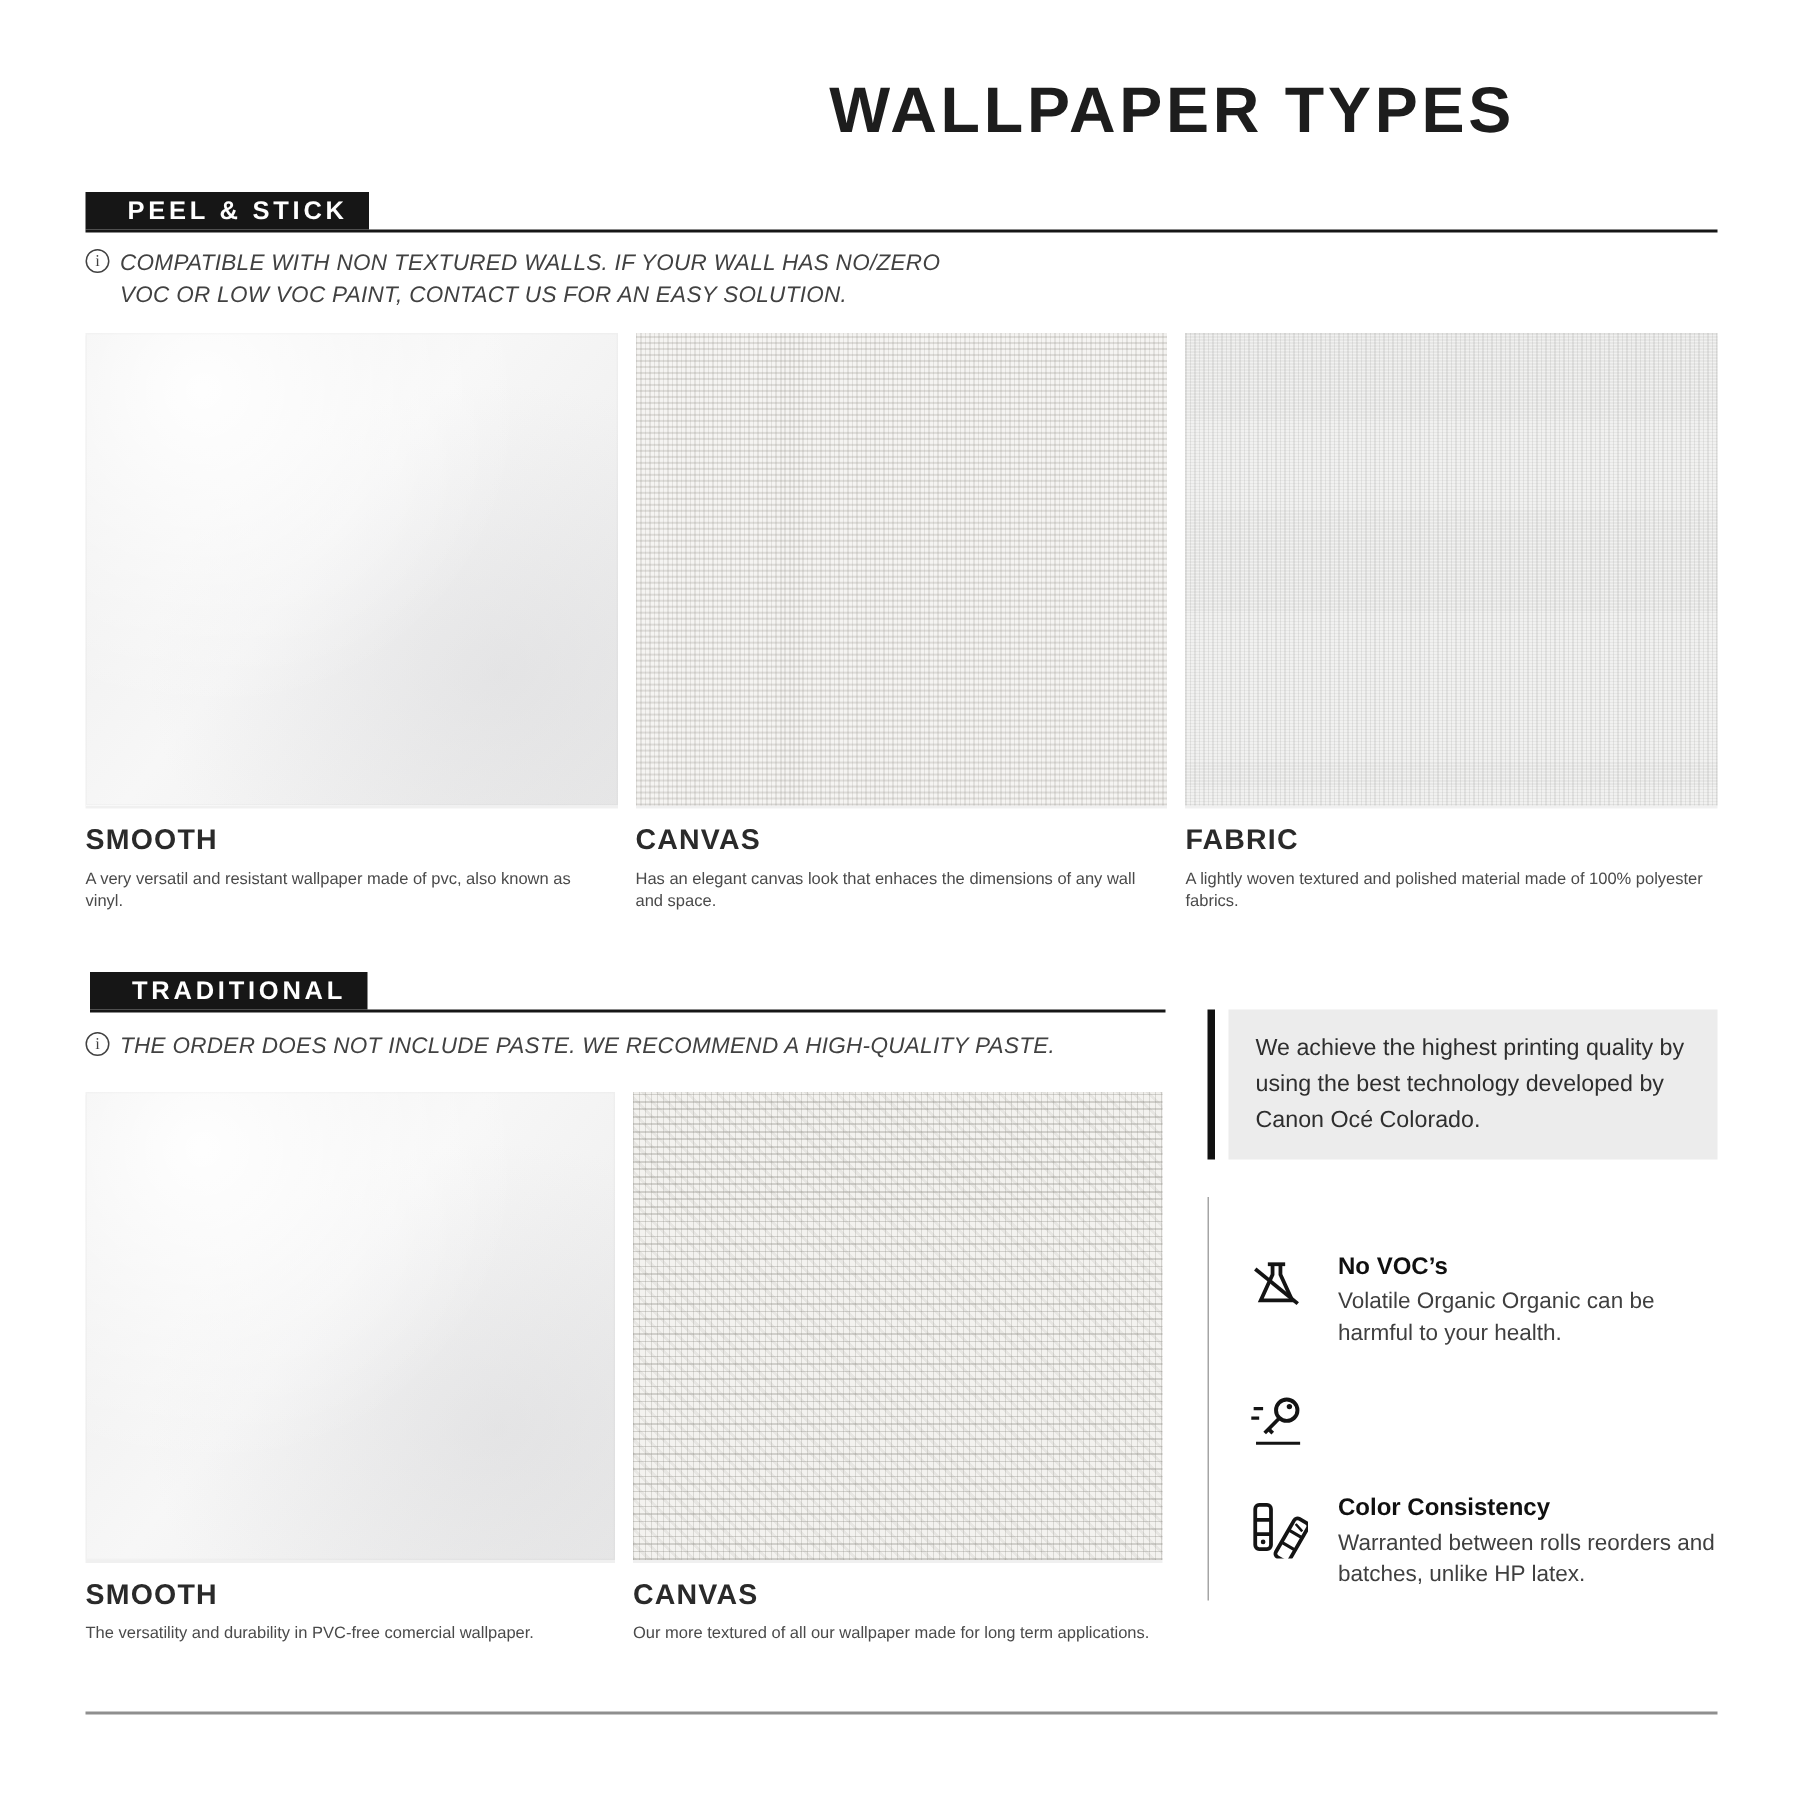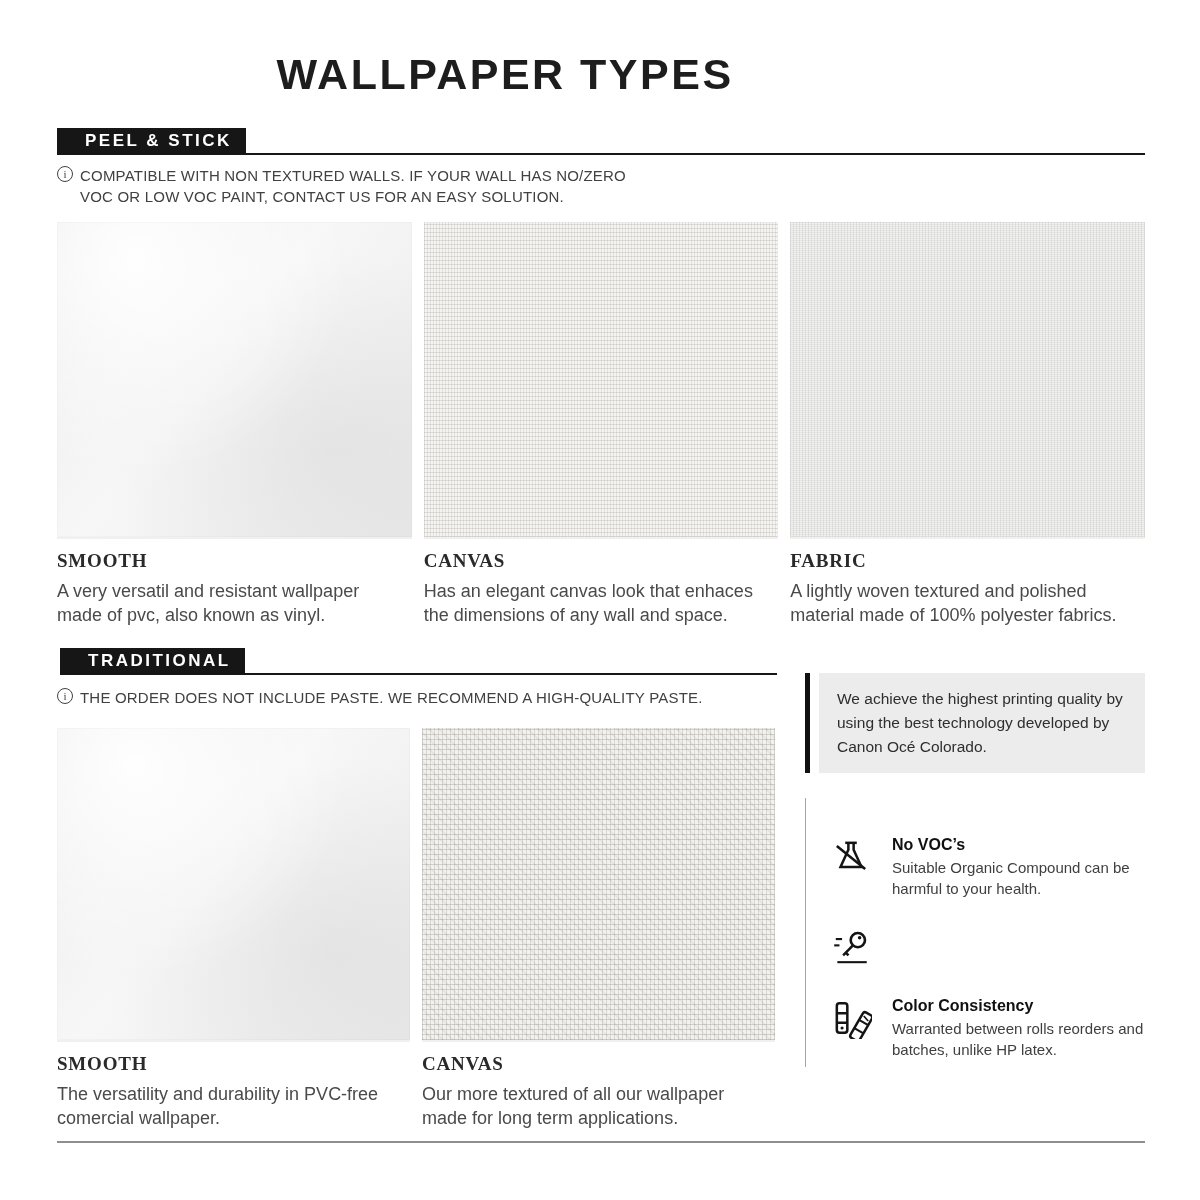--- a/index.html
+++ b/index.html
@@ -1,50 +1,50 @@
 <!DOCTYPE html>
 <html><head>
 <meta charset="utf-8">
 <style>
   * { margin:0; padding:0; box-sizing:border-box; }
   html,body { width:1200px; height:1200px; background:#ffffff;
               font-family:"Liberation Sans", sans-serif; color:#222; overflow:hidden; }
   .page { position:relative; width:1200px; height:1200px; background:#fff; }
 
   
-  .page-title { position:absolute; top:50px; left:0; width:1010px; text-align:center;
+  .page-title { position:absolute; top:50px; left:0; width:1010px; text-align:right;
                 font-size:43px; font-weight:700; letter-spacing:2.5px; color:#1d1d1d; }
 
   
   .sec-header { position:absolute; border-bottom:2px solid #161616; }
   #sec1-header { left:57px; top:128px; width:1088px; }
   #sec2-header { left:60px; top:648px; width:717px; }
   .sec-badge { display:inline-block; background:#161616; color:#ffffff;
                font-size:17px; font-weight:700; letter-spacing:2.5px;
                padding:4px 14px 4px 28px; line-height:1; vertical-align:bottom; }
 
   
   .note { position:absolute; display:flex; gap:7px; align-items:flex-start; }
   #note1 { left:57px; top:165px; }
   #note2 { left:57px; top:687px; }
   .info-icon { flex:none; width:16px; height:16px; border:1.5px solid #414141; border-radius:50%;
                display:flex; align-items:center; justify-content:center;
                font-size:11px; color:#414141; margin-top:1px; font-family:"Liberation Serif", serif; }
-  .note-text { font-size:15px; letter-spacing:0.2px; color:#414141; line-height:1.4; }
+  .note-text { font-size:15px; letter-spacing:0.2px; color:#414141; line-height:1.4;font-style:italic; }
   #note1 .note-text { max-width:570px; }
 
   
   .swatch-row { position:absolute; display:grid; }
   #row1 { left:57px; top:222px; width:1088px; grid-template-columns:repeat(3,1fr); column-gap:12px; }
   #row2 { left:57px; top:728px; width:718px;  grid-template-columns:repeat(2,1fr); column-gap:12px; }
   .swatch { width:100%; box-shadow:0 2px 0 rgba(0,0,0,0.06), inset 0 0 0 1px rgba(0,0,0,0.02); }
   #row1 .swatch { height:315px; }
   #row2 .swatch { height:312px; }
-  .card-title { margin-top:13px; font-size:19px; font-weight:700; letter-spacing:0.8px; color:#2a2a2a;font-family:Liberation Serif, serif; }
-  .card-desc  { margin-top:7px; font-size:18px; color:#4a4a4a; line-height:1.35; max-width:345px; }
+  .card-title { margin-top:13px; font-size:19px; font-weight:700; letter-spacing:0.8px; color:#2a2a2a; }
+  .card-desc  { margin-top:7px; font-size:11px; color:#4a4a4a; line-height:1.35; max-width:345px; }
 
   
   .tex-smooth { background:
       radial-gradient(ellipse at 22% 12%, rgba(255,255,255,0.95), transparent 55%),
       radial-gradient(ellipse at 78% 72%, rgba(206,206,209,0.35), transparent 60%),
       linear-gradient(128deg, #ececec 0%, #f7f7f7 45%, #eaeaea 100%); }
   .tex-canvas { background-color:#f5f4f2; background-image:
       repeating-linear-gradient(0deg,  rgba(148,145,138,0.25) 0 1px, transparent 1px 4px),
       repeating-linear-gradient(90deg, rgba(148,145,138,0.20) 0 1px, transparent 1px 3px); }
   .tex-fabric { background-color:#f1f1f0; background-image:
@@ -141,21 +141,21 @@
       <div class="feature">
         <div class="feature-icon">
           <svg viewBox="0 0 40 40">
             <path class="ico" d="M14.5 6.5 H25.5"></path>
             <path class="ico" d="M17.5 6.5 V13 L10 29.5 H30 L22.5 13 V6.5"></path>
             <path class="ico" d="M6.5 9.5 L33.5 31.5"></path>
           </svg>
         </div>
         <div>
           <div class="feature-title">No VOC’s</div>
-          <div class="feature-desc">Suitable Organic Compound can be harmful to your health.</div>
+          <div class="feature-desc">Volatile Organic Organic can be harmful to your health.</div>
         </div>
       </div>
 
 
       <div class="feature">
         <div class="feature-icon">
           <svg viewBox="0 0 40 40">
             <circle class="ico" cx="26.5" cy="12.5" r="6.8" style="stroke-width:2.5"></circle>
             <circle class="ico-fill" cx="28.2" cy="10.2" r="1.7"></circle>
             <path class="ico" d="M21.6 17.8 L12.5 27"></path>

